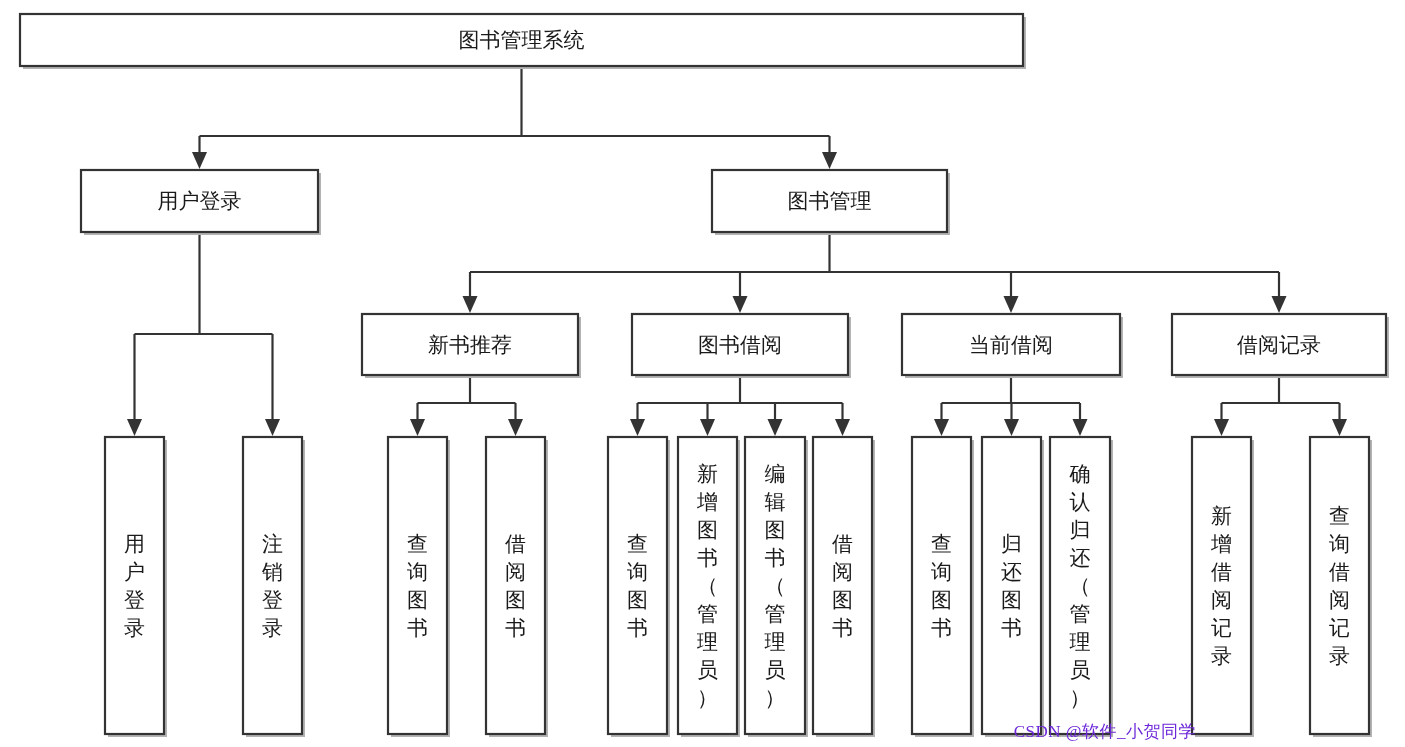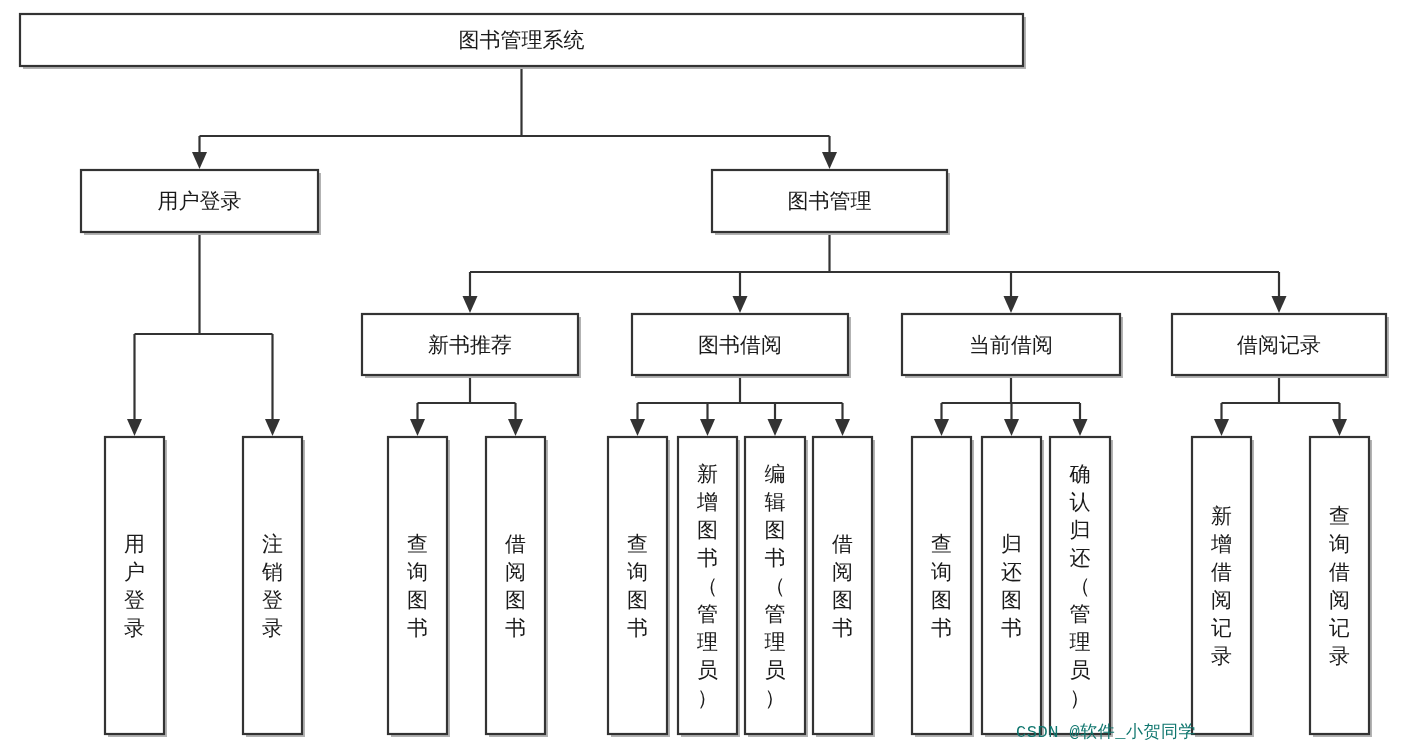--- a/index.html
+++ b/index.html
@@ -18,22 +18,22 @@
     font-family:"DejaVu Sans","Liberation Sans",sans-serif;
     fill:#1a1a1a;font-size:21px;text-anchor:middle;
     dominant-baseline:middle;
   }
   .node-label-v{
     font-family:"DejaVu Sans","Liberation Sans",sans-serif;
     fill:#1a1a1a;font-size:21px;text-anchor:middle;
   }
   .watermark{
     position:absolute;right:8px;bottom:4px;
-    font-family:Liberation Mono, monospace;
-    font-size:17px;color:#0f766e;white-space:nowrap;
+    font-family:Liberation Serif, serif;
+    font-size:17px;color:#6d28d9;white-space:nowrap;
     letter-spacing:0.5px;
   }
 </style>
 </head>
 <body>
 
 <div id="stage">
   <svg id="diagram-svg" width="1405" height="747" viewBox="0 0 1405 747" xmlns="http://www.w3.org/2000/svg">
     <defs></defs>
     <g id="edges-layer">

